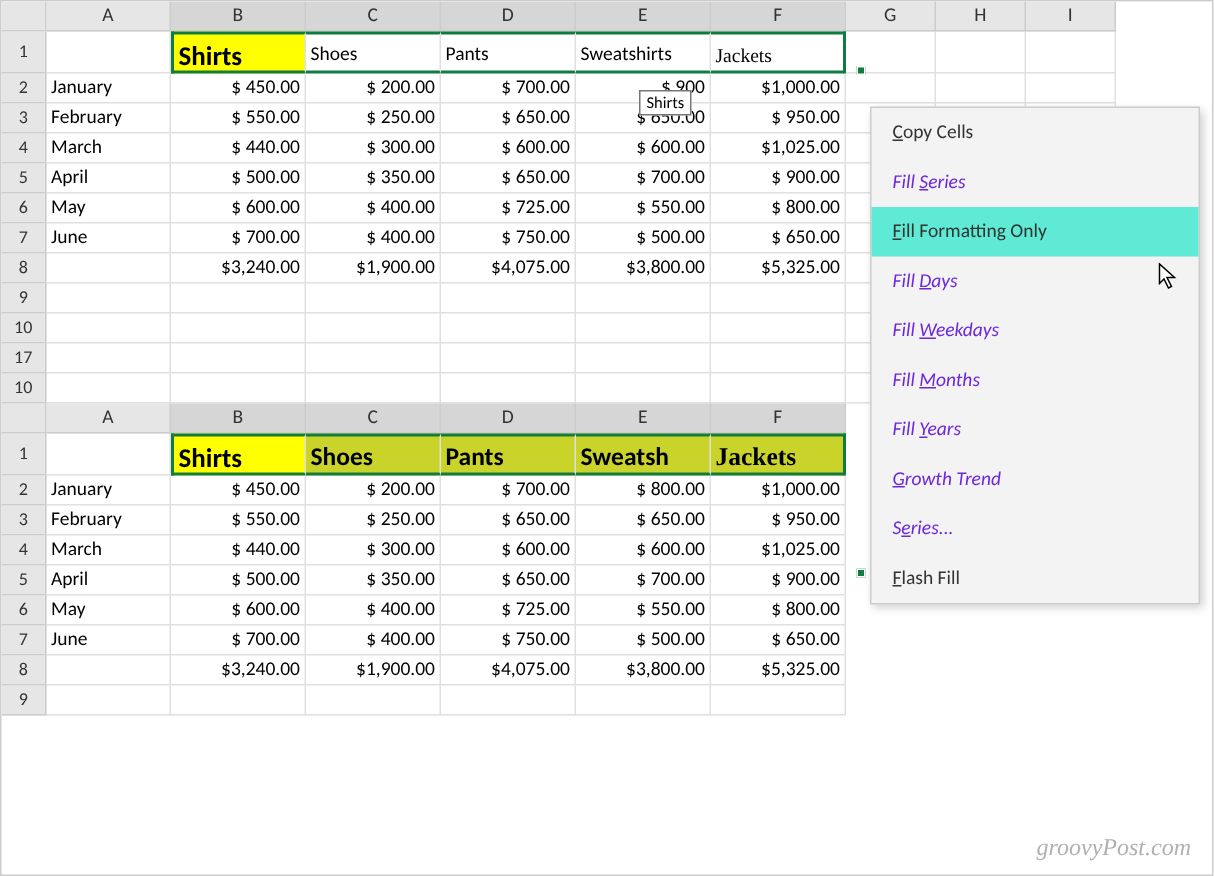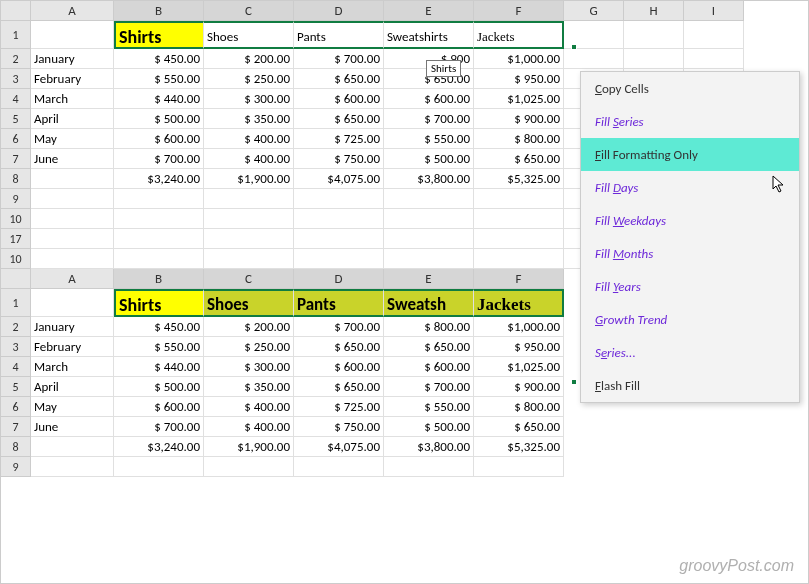--- a/index.html
+++ b/index.html
@@ -126,21 +126,21 @@
       color: #333;
       cursor: default;
     }
     .ctx-item.disabled { color: #6d28d9; font-style: italic; }
     .ctx-item.hover { background: #5eead4; }
     .ul { text-decoration: underline; }
     .wm {
       position: absolute;
       bottom: 8px;
       right: 14px;
-      font-family: Liberation Sans, sans-serif;
+      font-family: Liberation Serif, serif;
       font-style: italic;
       color: #b0b0b0;
       font-size: 16px;
       z-index: 3;
     }
     .cursor {
       position: absolute;
       top: 174px;
       right: 22px;
       z-index: 11;

